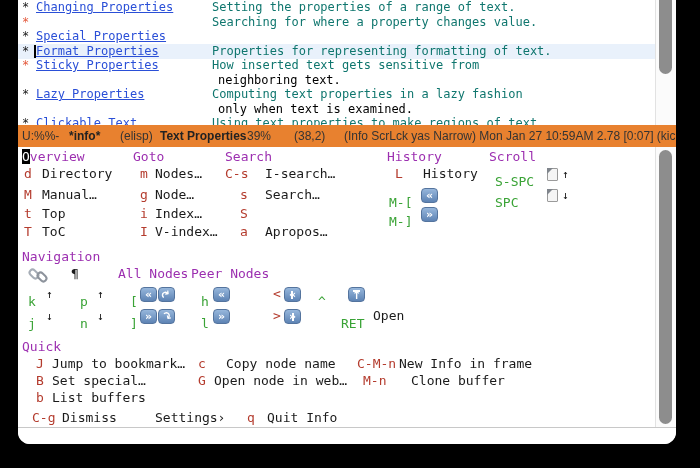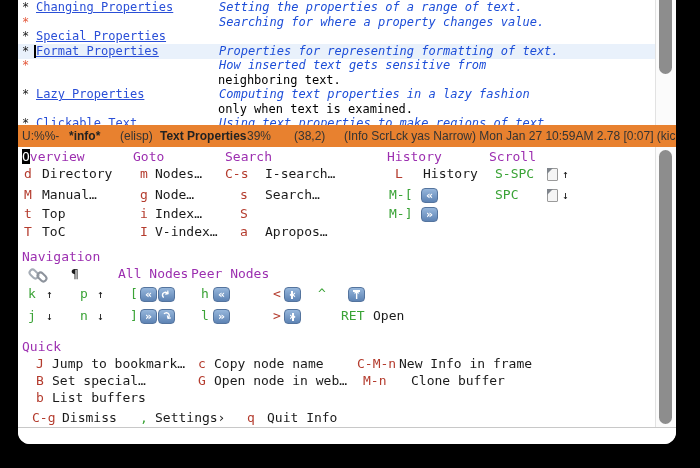--- a/index.html
+++ b/index.html
@@ -7,35 +7,35 @@
        font-family:"DejaVu Sans Mono", monospace;}
   .window{position:absolute;left:18px;top:0;width:658px;height:444px;background:#fff;
           border-radius:0 0 12px 12px;overflow:hidden;}
   
   .info-pane{position:absolute;left:0;top:0;width:637px;height:125px;font-size:12px;}
   .irow{position:absolute;left:0;width:637px;height:15px;line-height:15px;white-space:pre;}
   .irow span{position:absolute;top:0;}
   .star{left:4px;color:#1a1a1a;}
   .star.red{color:#e4593c;}
   .ilink{left:18px;color:#2a4fd7;text-decoration:underline;}
-  .idesc{left:201px;color:#1d4ed8;font-style:italic;}
+  .idesc{left:194px;color:#0f766e;}
   .icont{left:200px;color:#000;}
   .hl-row{position:absolute;left:0;top:43.5px;width:637px;height:15px;background:#e9f1fb;}
   .bar-cursor{position:absolute;left:16px;top:44.5px;width:2px;height:13px;background:#000;}
   
   .modeline{position:absolute;left:0;top:125px;width:658px;height:22px;background:#e8812f;
             font-family:"Liberation Sans", sans-serif;font-size:12px;color:#333;overflow:hidden;}
   .modeline span{position:absolute;top:4px;white-space:pre;}
   .ml-b{font-weight:bold;color:#222;}
   
   .hydra{position:absolute;left:0;top:147px;width:637px;height:280px;font-size:13px;color:#1a1a1a;}
   .hydra span{position:absolute;white-space:pre;line-height:16px;}
   .purple{color:#9c2fb0;}
   .red{color:#b43c2e;}
-  .green{color:#3aa336;}
+  .green{color:#3aa336;margin-top:8px;}
   .blk{color:#1a1a1a;}
   .cursor-o{background:#000;color:#fff;}
   
   .ibtn{position:absolute;width:17px;height:15px;box-sizing:border-box;border-radius:4px;
         background:linear-gradient(#97b7dc,#5d83b4);border:1px solid #54749e;color:#fff;
         display:flex;align-items:center;justify-content:center;
         font:bold 11px "DejaVu Sans",sans-serif;line-height:1;}
   .ibtn .g{display:block;}
   .rot-up{transform:rotate(-55deg);}
   .rot-dn{transform:rotate(35deg);}
@@ -84,20 +84,21 @@
       <span class="star">*</span>
       <span class="ilink">Special Properties</span>
     </div>
     <div class="irow" style="top:43.5px">
       <span class="star">*</span>
       <span class="ilink">Format Properties</span>
       <span class="idesc">Properties for representing formatting of text.</span>
     </div>
     <div class="irow" style="top:58px">
       <span class="star red">*</span>
+      <span class="ilink">Sticky Properties</span>
       <span class="idesc">How inserted text gets sensitive from</span>
     </div>
     <div class="irow" style="top:72.5px">
       <span class="icont">neighboring text.</span>
     </div>
     <div class="irow" style="top:87px">
       <span class="star">*</span>
       <span class="ilink">Lazy Properties</span>
       <span class="idesc">Computing text properties in a lazy fashion</span>
     </div>
@@ -204,21 +205,21 @@
     <span class="ibtn" style="left:195px;top:162px"><span class="g">»</span></span>
     <span class="red" style="left:255px;top:161px">&gt;</span>
     <span class="ibtn vbarR" style="left:266px;top:162px"><span class="g">»</span></span>
     <span class="green" style="left:323px;top:161px">RET</span>
     <span class="blk" style="left:355px;top:161px">Open</span>
 
     <span class="purple" style="left:4px;top:192px">Quick</span>
     <span class="red" style="left:18px;top:209px">J</span>
     <span class="blk" style="left:34px;top:209px">Jump to bookmark…</span>
     <span class="red" style="left:180px;top:209px">c</span>
-    <span class="blk" style="left:196px;top:209px">Copy node name</span>
+    <span class="blk" style="left:208px;top:209px">Copy node name</span>
     <span class="red" style="left:339px;top:209px">C-M-n</span>
     <span class="blk" style="left:381px;top:209px">New Info in frame</span>
 
     <span class="red" style="left:18px;top:226px">B</span>
     <span class="blk" style="left:34px;top:226px">Set special…</span>
     <span class="red" style="left:180px;top:226px">G</span>
     <span class="blk" style="left:196px;top:226px">Open node in web…</span>
     <span class="red" style="left:345px;top:226px">M-n</span>
     <span class="blk" style="left:393px;top:226px">Clone buffer</span>
 

